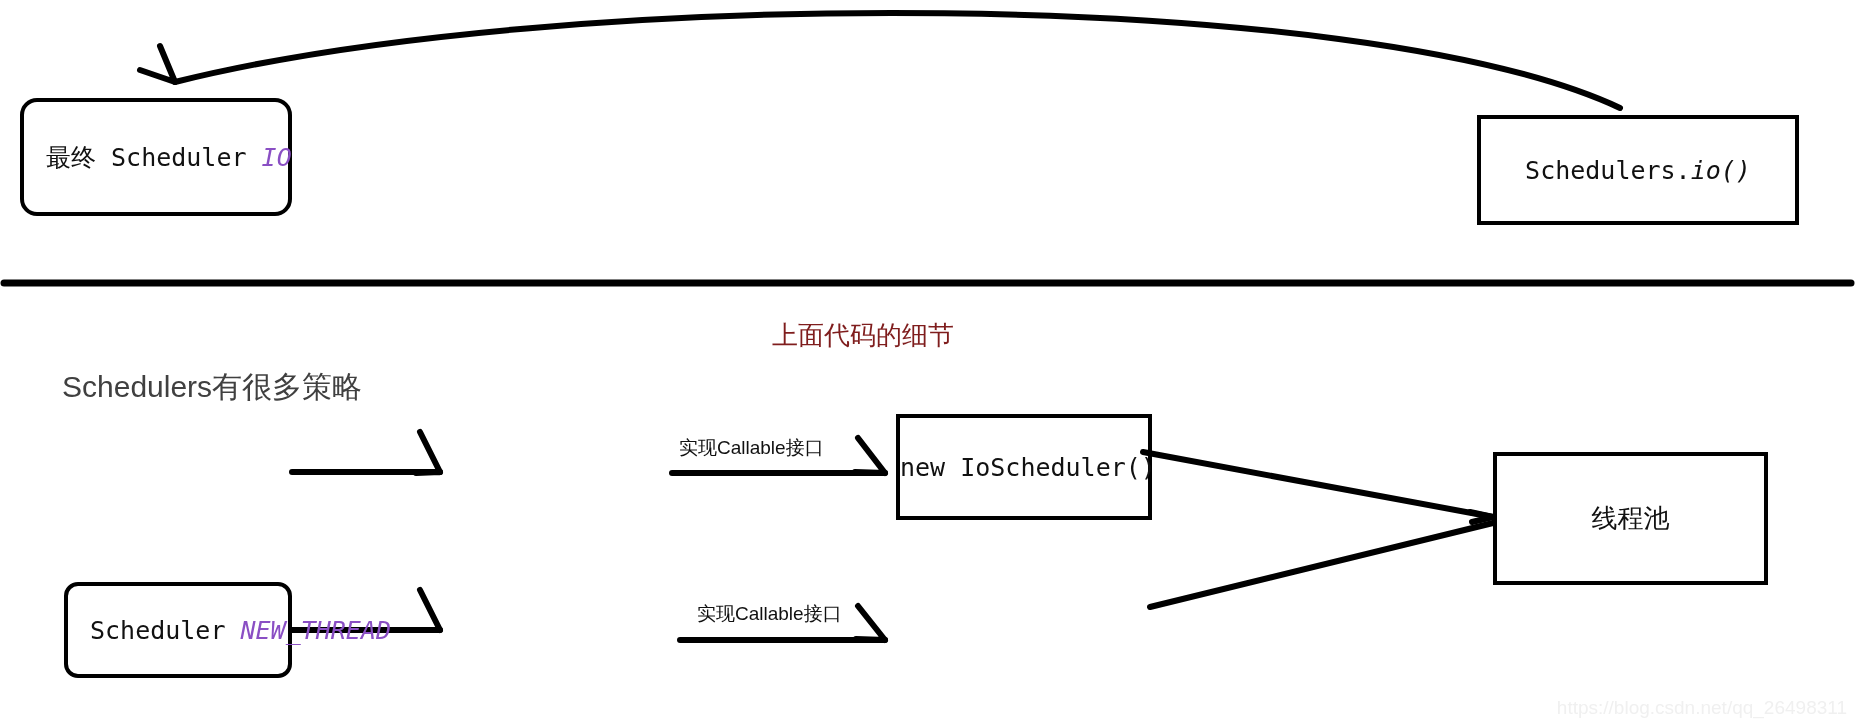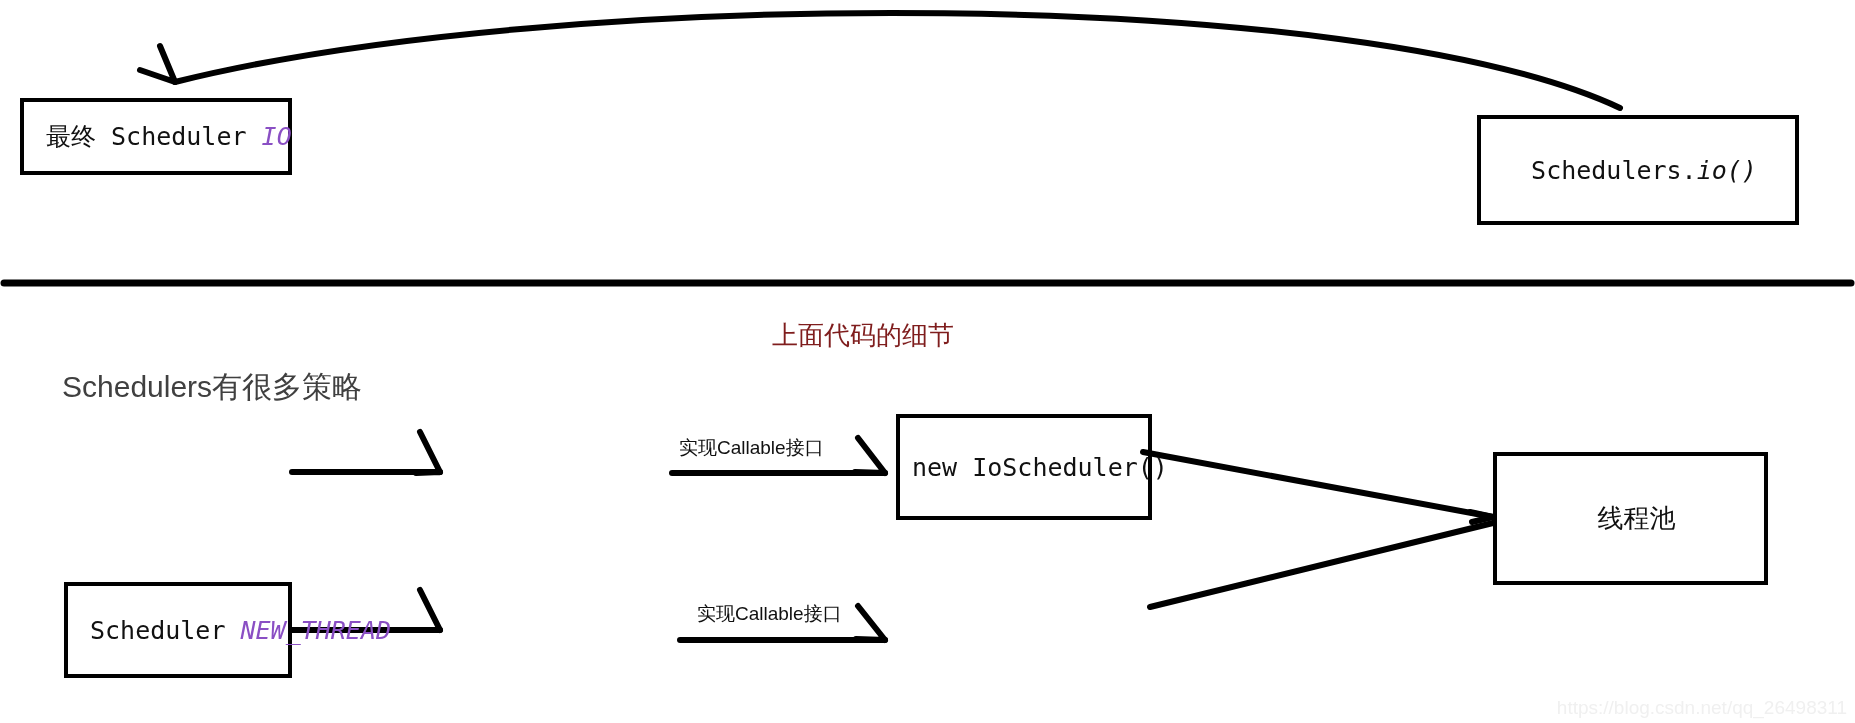--- a/index.html
+++ b/index.html
@@ -36,21 +36,21 @@
   }
   .node-label {
     font-family: "DejaVu Sans Mono", monospace;
     font-size: 25px;
     color: #111111;
     padding-left: 22px;
   }
   .node-label.center {
     width: 100%;
     text-align: center;
-    padding-left: 12px;
+    padding-left: 0;
   }
   .node-label.cjk {
     font-family: "Liberation Sans", sans-serif;
     font-size: 26px;
   }
   .kw {
     color: #8a4fc4;
     font-style: italic;
   }
   .it {
@@ -114,21 +114,21 @@
 
     <line x1="292" y1="630" x2="440" y2="630" stroke="#000000" stroke-width="6" stroke-linecap="round"></line>
     <path d="M 440,630 L 416,630 M 440,630 L 420,590" fill="none" stroke="#000000" stroke-width="6" stroke-linecap="round"></path>
 
     <line x1="680" y1="640" x2="885" y2="640" stroke="#000000" stroke-width="6" stroke-linecap="round"></line>
     <path d="M 885,640 L 856,639 M 885,640 L 858,606" fill="none" stroke="#000000" stroke-width="6" stroke-linecap="round"></path>
 
     <line x1="1150" y1="607" x2="1493" y2="523" stroke="#000000" stroke-width="6" stroke-linecap="round"></line>
   </svg>
 
-  <div class="node" style="left:20px; top:98px; width:272px; height:77px;">
+  <div class="node" style="left:20px; top:98px; width:272px; height:118px;border-radius:17px;">
     <span class="node-label">
       <span>最终 Scheduler </span><span class="kw">IO</span>
     </span>
   </div>
 
   <div class="node" style="left:1477px; top:115px; width:322px; height:110px;">
     <span class="node-label center">
       <span>Schedulers.</span><span class="it">io()</span>
     </span>
   </div>
@@ -138,21 +138,21 @@
   <div class="section-note" style="left:62px; top:367px;">Schedulers有很多策略</div>
 
 
 
   <div class="edge-label" style="left:679px; top:435px;">实现Callable接口</div>
 
   <div class="node" style="left:896px; top:414px; width:256px; height:106px;">
     <span class="node-label center">new IoScheduler()</span>
   </div>
 
-  <div class="node" style="left:64px; top:582px; width:228px; height:96px;">
+  <div class="node" style="left:64px; top:582px; width:228px; height:96px;border-radius:14px;">
     <span class="node-label" style="overflow:visible;">
       <span>Scheduler </span><span class="kw">NEW_THREAD</span>
     </span>
   </div>
 
 
   <div class="edge-label" style="left:697px; top:601px;">实现Callable接口</div>
 
 
   <div class="node" style="left:1493px; top:452px; width:275px; height:133px;">

